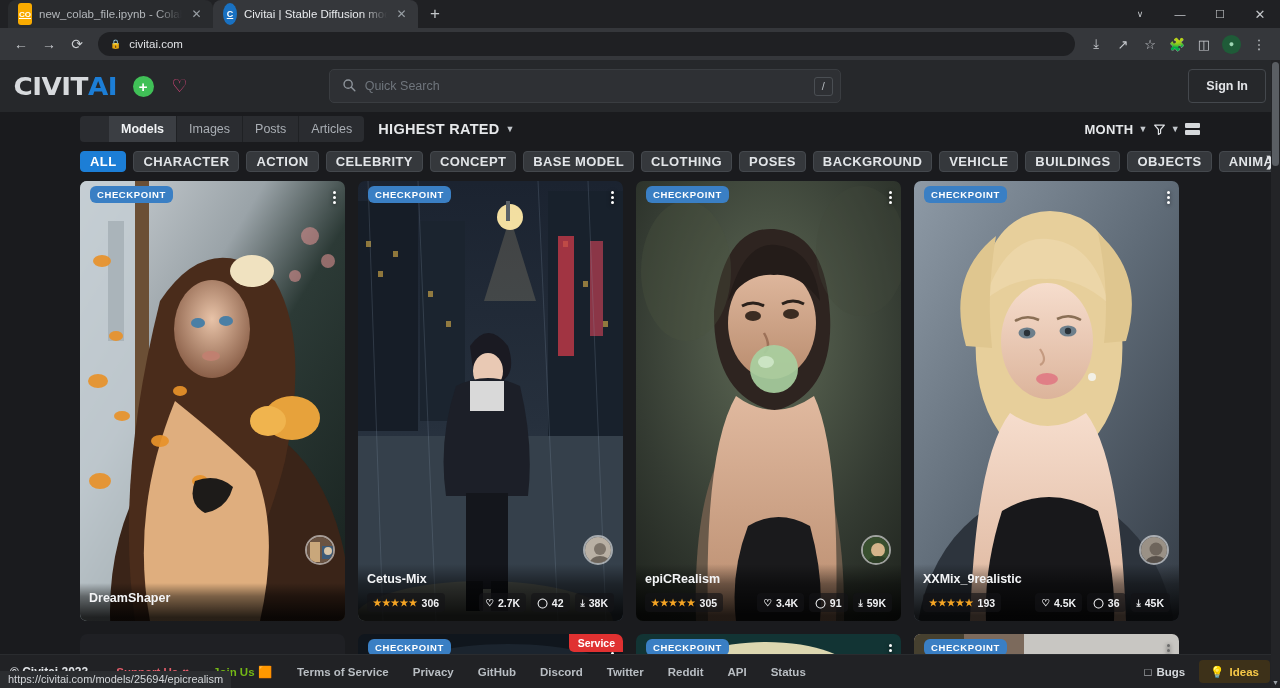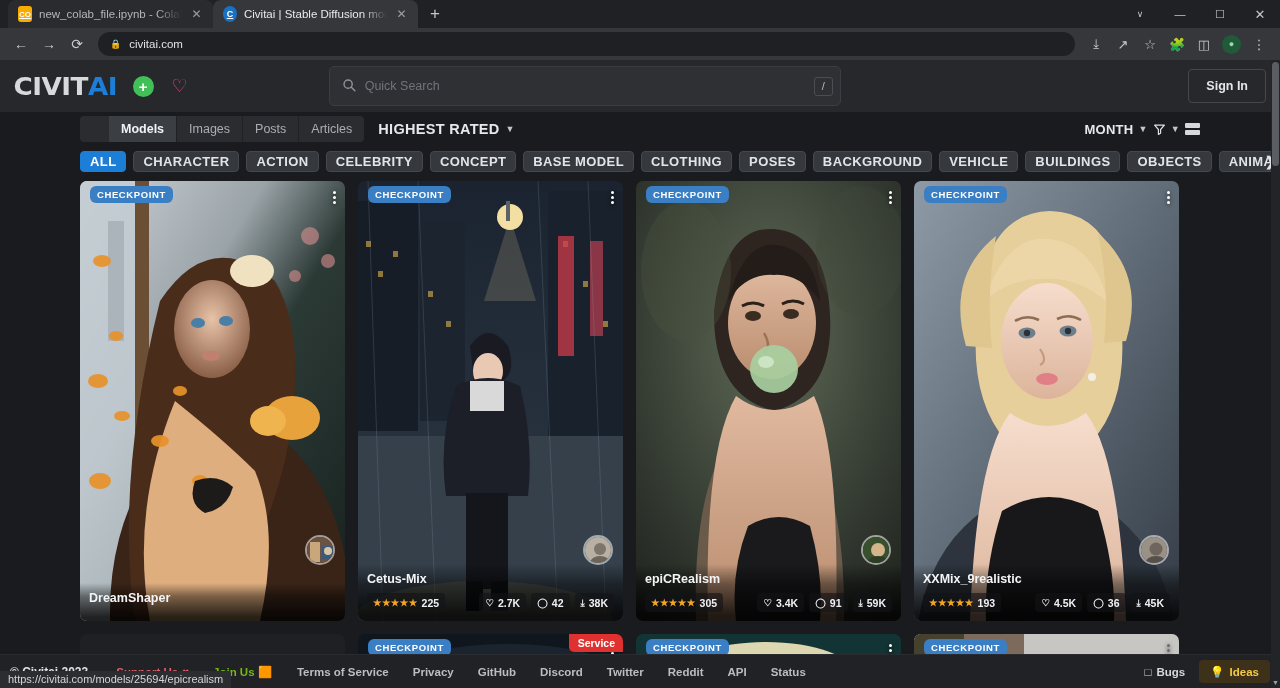--- a/index.html
+++ b/index.html
@@ -29,21 +29,21 @@
     border-radius: 8px 8px 0 0;
     font-size: 11.5px;
     color: #c8ccd0;
     max-width: 205px;
     min-width: 180px;
     position: relative;
   }
   .tab.inactive { background: #292b2e; color: #b3b7bb; }
   .tab.active { background: #35373b; color: #e8eaed; }
   .tab-fav {
-    width: 14px; height: 16px;
+    width: 14px; height: 22px;
     border-radius: 50%;
     flex: 0 0 auto;
     display: flex; align-items: center; justify-content: center;
     font-size: 9px; font-weight: bold; text-decoration: underline;
   }
   .fav-colab { background: #f9ab00; color: #fff; border-radius: 3px; font-size: 8px; }
   .fav-civitai { background: #1971c2; color: #fff; }
   .tab-title {
     flex: 1 1 auto;
     overflow: hidden;
@@ -148,21 +148,21 @@
     width: 21px; height: 21px; border-radius: 50%;
     background: #40c057; color: #fff;
     display: flex; align-items: center; justify-content: center;
     font-size: 15px; font-weight: 700; margin-left: 8px;
     line-height: 1;
   }
   .logo-heart { color: #e64980; font-size: 18px; margin-left: 8px; }
 
   .search-wrap { flex: 0 0 auto; margin-left: 131px; }
   .searchbar {
-    width: 512px; height: 40px;
+    width: 512px; height: 34px;
     background: #2e3034;
     border: 1px solid #3a3d41;
     border-radius: 5px;
     display: flex; align-items: center;
     padding: 0 7px 0 12px;
     gap: 9px;
   }
   .search-icon { color: #8e949b; font-size: 13px; }
   .search-ph { flex: 1; color: #6f757c; font-size: 12.5px; }
   .slash-key {
@@ -683,21 +683,21 @@
             <rect width="30" height="30" fill="#b9b0a4"></rect>
             <circle cx="15" cy="12" r="6" fill="#7d746a"></circle>
             <ellipse cx="15" cy="26" rx="10" ry="7" fill="#6d655c"></ellipse>
           </svg>
       </div>
       <div class="card-foot">
         <div class="card-title">Cetus-Mix</div>
         <div class="stats">
           <div class="pill rating">
             <span class="stars">★★★★★</span>
-            <span>225</span>
+            <span>306</span>
           </div>
           <div class="grp">
             <div class="pill">
                 <span class="ico">♡</span>
                 <span>2.7K</span>
               </div>
             <div class="pill">
                 <span class="ico">◯</span>
                 <span>42</span>
               </div>

